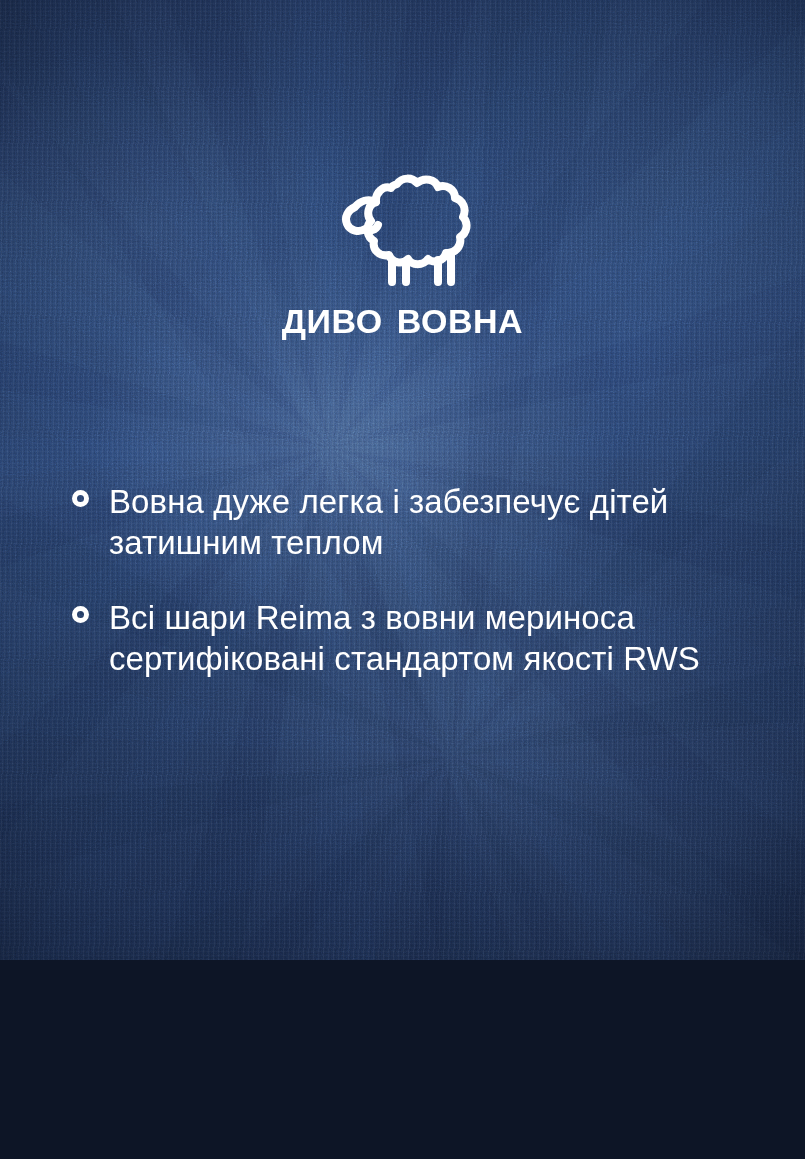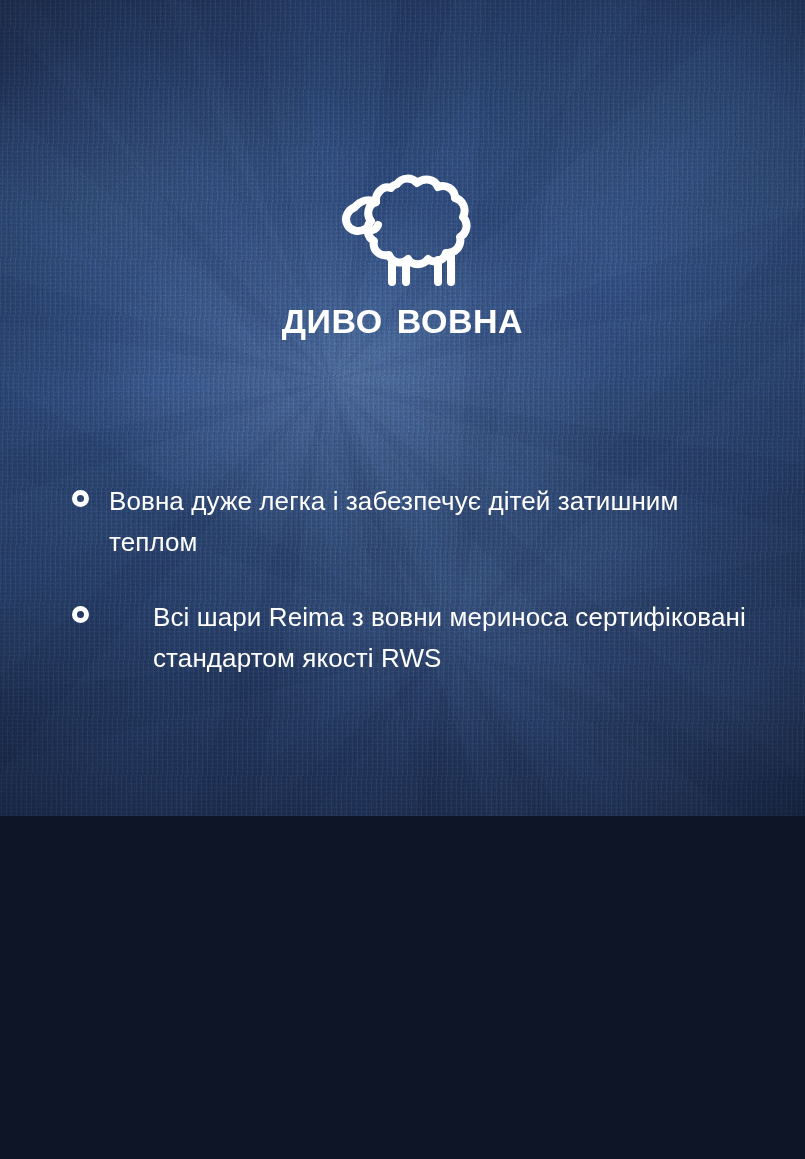--- a/index.html
+++ b/index.html
@@ -9,21 +9,21 @@
     background: #0d1526;
   }
 
   body {
     font-family: "Liberation Sans", sans-serif;
   }
 
   #poster {
     position: relative;
     width: 805px;
-    height: 816px;
+    height: 960px;
     overflow: hidden;
     background-color: #253a5e;
     isolation: isolate;
   }
 
   
   .fabric-base {
     position: absolute;
     inset: 0;
     background:
@@ -163,37 +163,37 @@
     top: 481px;
     right: 40px;
   }
 
   .benefit {
     position: relative;
     display: flex;
     align-items: flex-start;
     margin-bottom: 34px;
   }
-  .benefit:last-child { margin-bottom: 1px; gap: 44px; }
+  .benefit:last-child { margin-bottom: 1px; }
 
   .bullet-ring {
     flex: 0 0 auto;
     width: 17px;
     height: 17px;
     border-radius: 50%;
     border: 5px solid #ffffff;
     box-sizing: border-box;
     margin-top: 9px;
     margin-right: 20px;
   }
 
   .benefit-text {
     color: #ffffff;
     font-family: "Liberation Sans", sans-serif;
-    font-size: 26px;
+    font-size: 33px;
     font-weight: 500;
     line-height: 41px;
     letter-spacing: 0.1px;
     max-width: 660px;
   }
 </style>
 </head>
 <body>
 
 <div id="poster">

